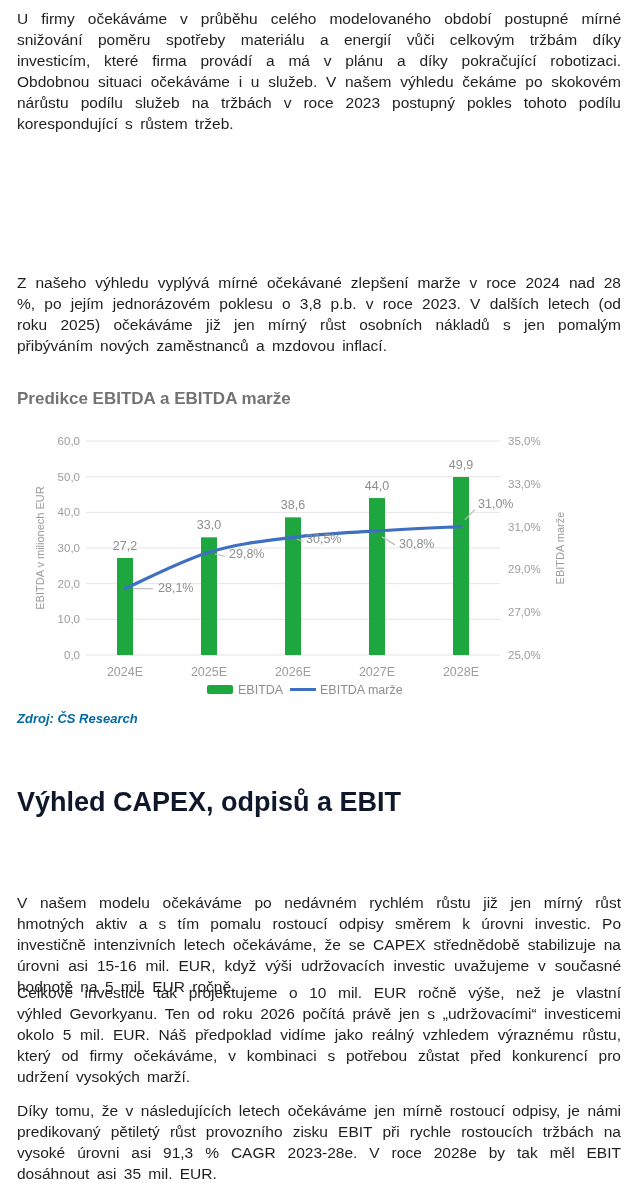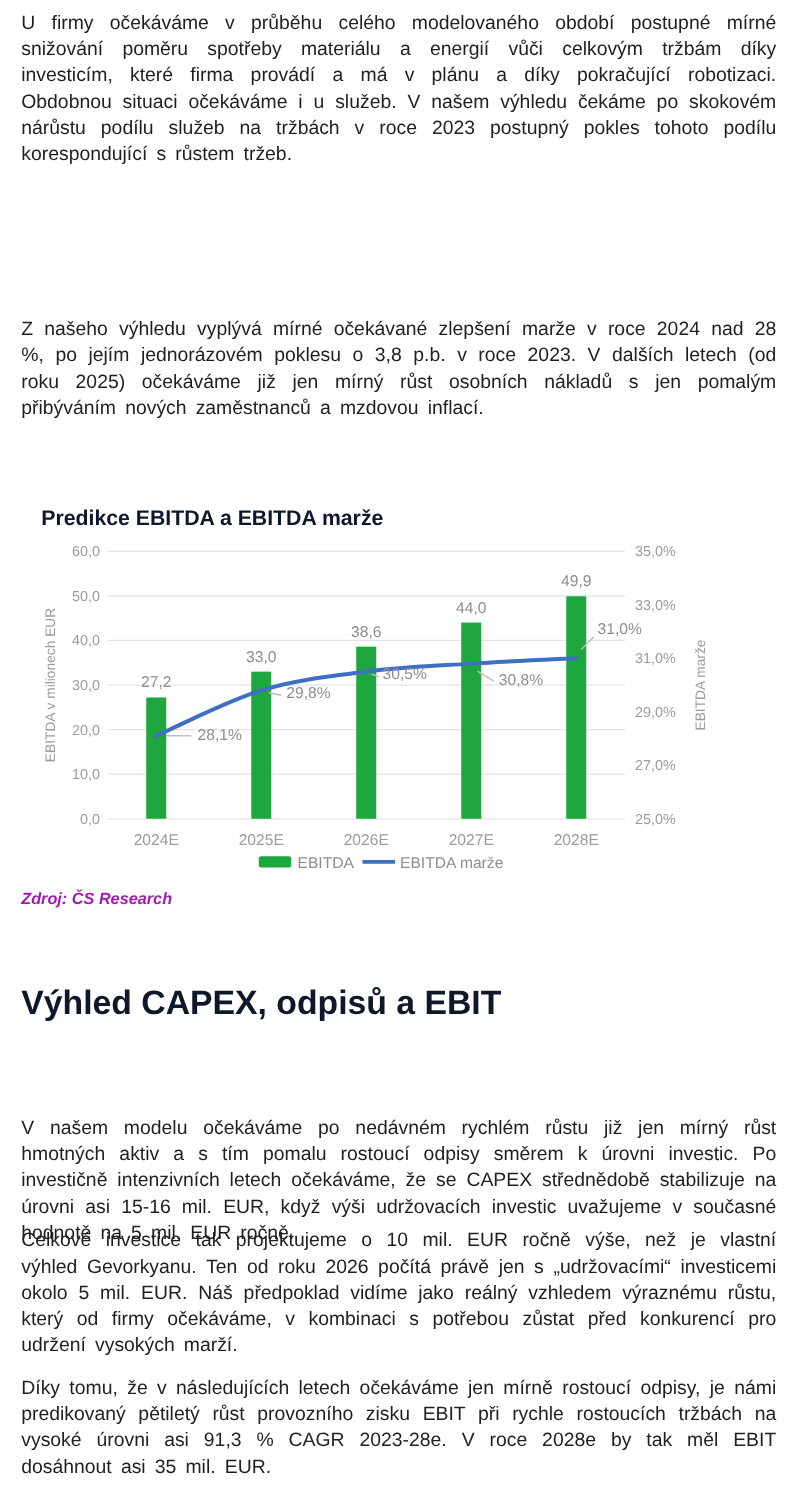--- a/index.html
+++ b/index.html
@@ -11,41 +11,41 @@
     color:#1f1f1f;
     overflow:hidden;
   }
   .block{position:absolute;left:17px;width:604px;}
   .body-text{
     font-size:15.5px;line-height:21px;
     text-align:justify;word-spacing:3px;
     margin:0;
   }
   .chart-title{
-    font-size:17px;font-weight:bold;color:#0f172a;margin:16px;
+    font-size:17px;font-weight:bold;color:#737373;margin:0;
   }
   .chart-wrap{position:absolute;left:0;top:420px;width:640px;height:290px;}
   .source-note{
-    font-size:13px;font-style:italic;font-weight:600;color:#a21caf;margin:0;
+    font-size:13px;font-style:italic;font-weight:600;color:#0369a1;margin:0;
   }
   .section-heading{
     font-size:27px;line-height:33px;font-weight:bold;color:#0f172a;margin:0;
     letter-spacing:0;
   }
   svg text{font-family:"Liberation Sans", sans-serif;}
 </style>
 </head>
 <body>
 
 <div class="page">
 
   <p class="block body-text" style="top:8px">U firmy očekáváme v průběhu celého modelovaného období postupné mírné snižování poměru spotřeby materiálu a energií vůči celkovým tržbám díky investicím, které firma provádí a má v plánu a díky pokračující robotizaci. Obdobnou situaci očekáváme i u služeb. V našem výhledu čekáme po skokovém nárůstu podílu služeb na tržbách v roce 2023 postupný pokles tohoto podílu korespondující s růstem tržeb.</p>
 
 
-  <p class="block body-text" style="top:253px">Z našeho výhledu vyplývá mírné očekávané zlepšení marže v roce 2024 nad 28 %, po jejím jednorázovém poklesu o 3,8 p.b. v roce 2023. V dalších letech (od roku 2025) očekáváme již jen mírný růst osobních nákladů s jen pomalým přibýváním nových zaměstnanců a mzdovou inflací.</p>
+  <p class="block body-text" style="top:272px">Z našeho výhledu vyplývá mírné očekávané zlepšení marže v roce 2024 nad 28 %, po jejím jednorázovém poklesu o 3,8 p.b. v roce 2023. V dalších letech (od roku 2025) očekáváme již jen mírný růst osobních nákladů s jen pomalým přibýváním nových zaměstnanců a mzdovou inflací.</p>
 
   <h3 class="block chart-title" style="top:389px">Predikce EBITDA a EBITDA marže</h3>
 
   <div class="chart-wrap">
     <svg id="chart-svg" width="640" height="290" viewBox="0 0 640 290">
         <line x1="86" y1="235" x2="500" y2="235" stroke="#e4e4e4" stroke-width="1"></line>
         <text x="80" y="239" text-anchor="end" font-size="11.5" fill="#9c9c9c">0,0</text>
         <line x1="86" y1="199.33333333333334" x2="500" y2="199.33333333333334" stroke="#e4e4e4" stroke-width="1"></line>
         <text x="80" y="203.33333333333334" text-anchor="end" font-size="11.5" fill="#9c9c9c">10,0</text>
         <line x1="86" y1="163.66666666666669" x2="500" y2="163.66666666666669" stroke="#e4e4e4" stroke-width="1"></line>

